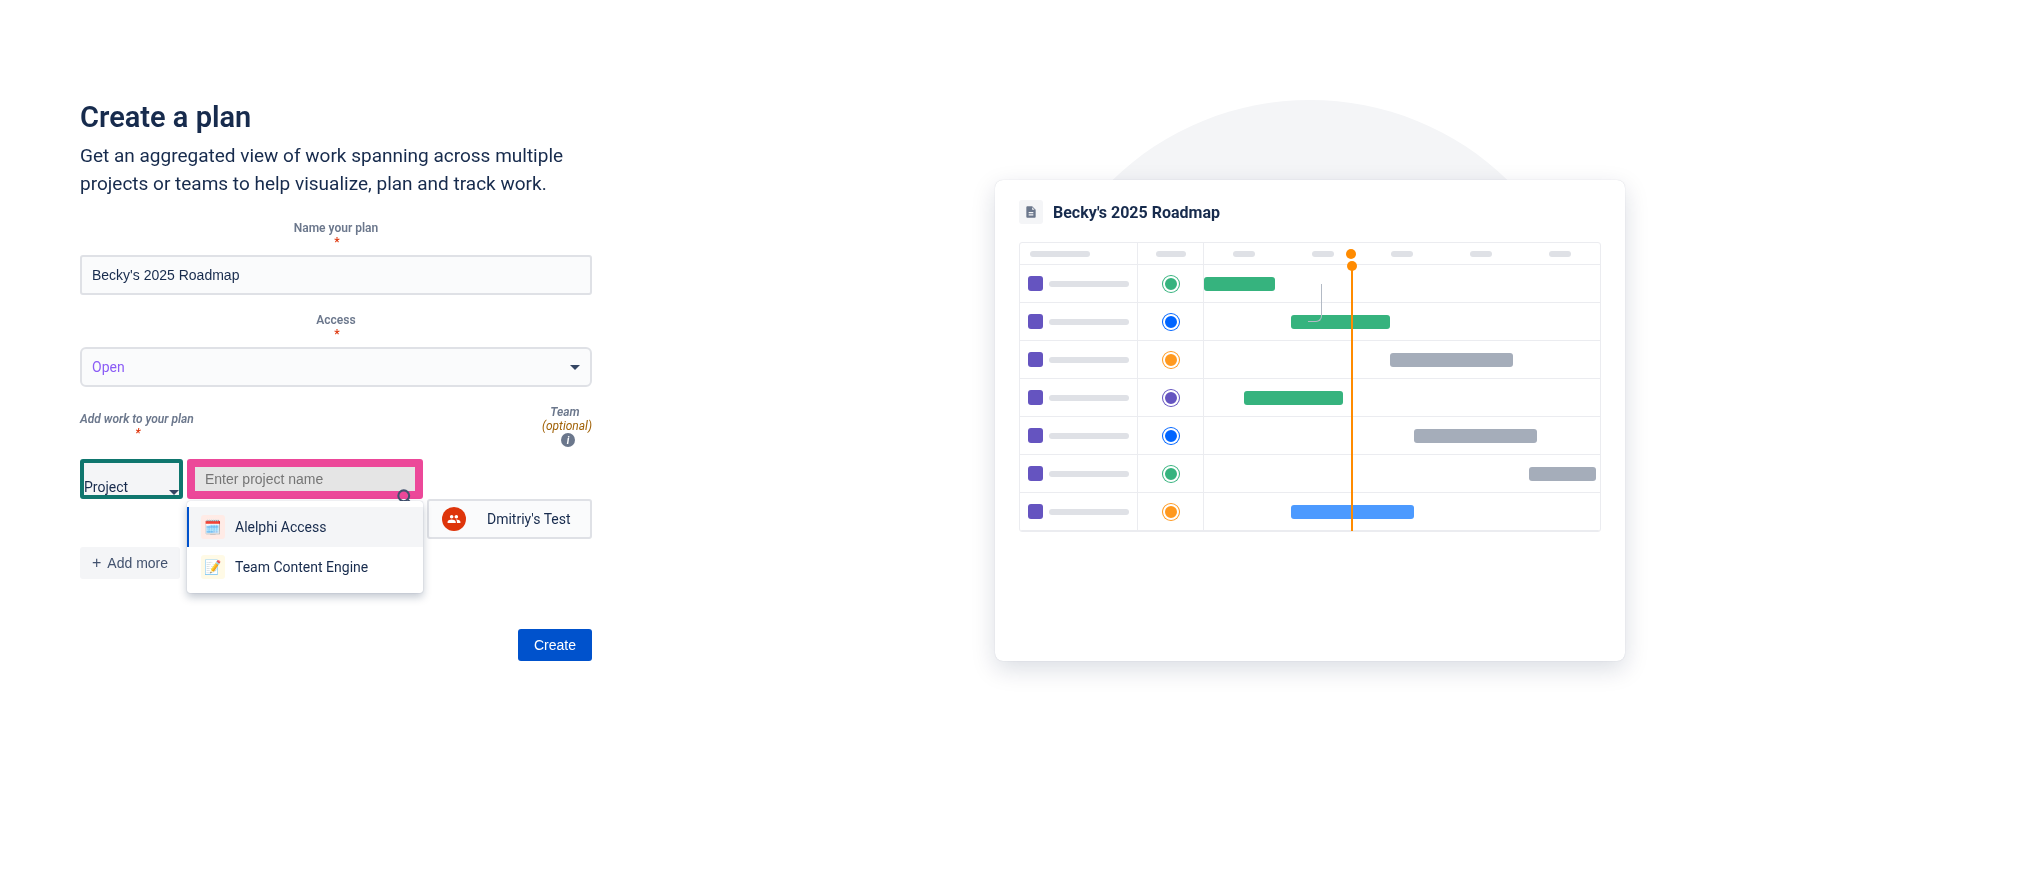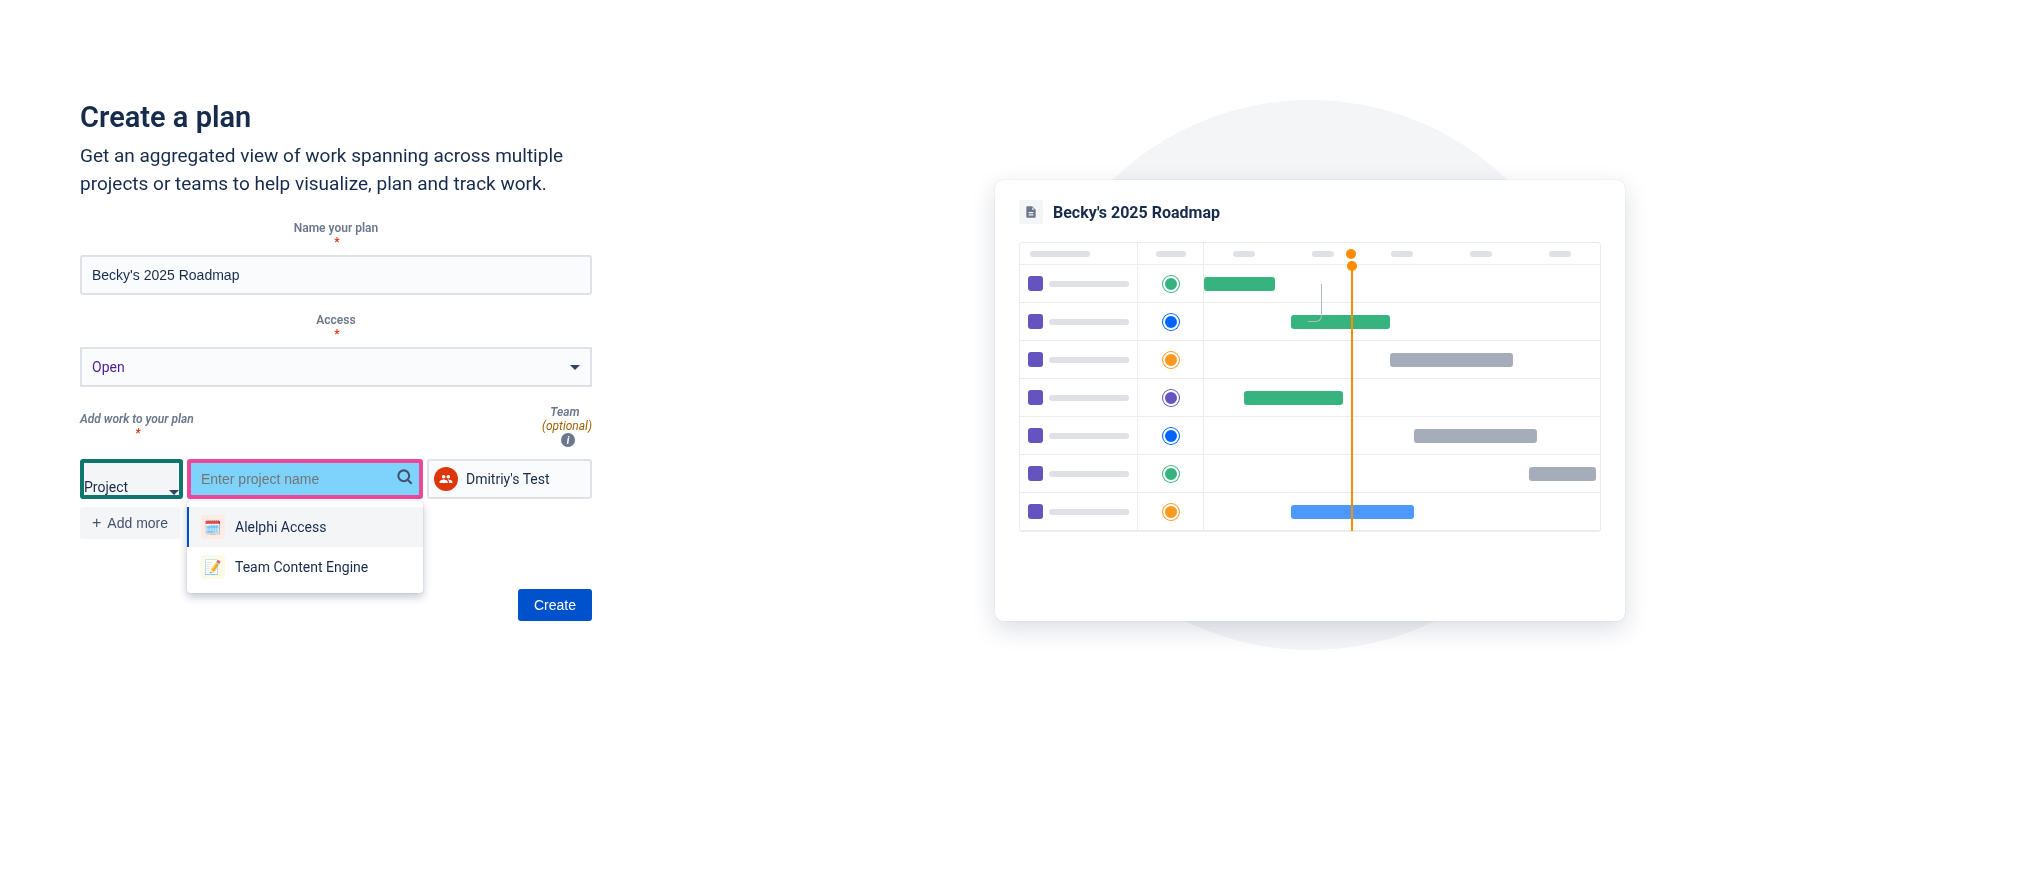--- a/index.html
+++ b/index.html
@@ -51,24 +51,24 @@
     padding: 0 10px;
     font-size: 14px;
     color: #172B4D;
     background: #FAFBFC;
     outline: none;
   }
   .select-box {
     width: 100%;
     height: 40px;
     border: 2px solid #DFE1E6;
-    border-radius: 0;
+    border-radius: 6px;
     padding: 0 10px;
     font-size: 14px;
-    color: #4c1d95;
+    color: #8b5cf6;
     background: #FAFBFC;
     display: flex;
     align-items: center;
     justify-content: space-between;
     cursor: pointer;
   }
   .chevron {
     width: 0; height: 0;
     border-left: 5px solid transparent;
     border-right: 5px solid transparent;
@@ -99,47 +99,48 @@
     justify-content: space-between;
     cursor: pointer;
   }
   .project-input-wrap {
     position: relative;
     flex: 1;
   }
   .project-input {
     width: 100%;
     height: 40px;
-    border: 4px solid #ec4899;
+    border: 8px solid #ec4899;
     border-radius: 3px;
     padding: 0 36px 0 10px;
     font-size: 14px;
     color: #172B4D;
-    background: #7dd3fc;
+    background: #e5e5e5;
     outline: none;
   }
   .search-icon {
     position: absolute;
     right: 8px;
     top: 50%;
     transform: translateY(-50%);
     color: #42526E;
   }
   .team-select {
     width: 165px;
     height: 40px;
     border: 2px solid #DFE1E6;
     border-radius: 3px;
-    padding: 0 5px;
+    padding: 0 13px;
     font-size: 14px;
     background: #FAFBFC;
     display: flex;
     align-items: center;
-    gap: 8px;
+    gap: 21px;
     cursor: pointer;
+    margin-top: 40px;
   }
   .team-avatar {
     width: 24px; height: 24px;
     border-radius: 50%;
     background: #DE350B;
     display: flex;
     align-items: center;
     justify-content: center;
     flex-shrink: 0;
   }

